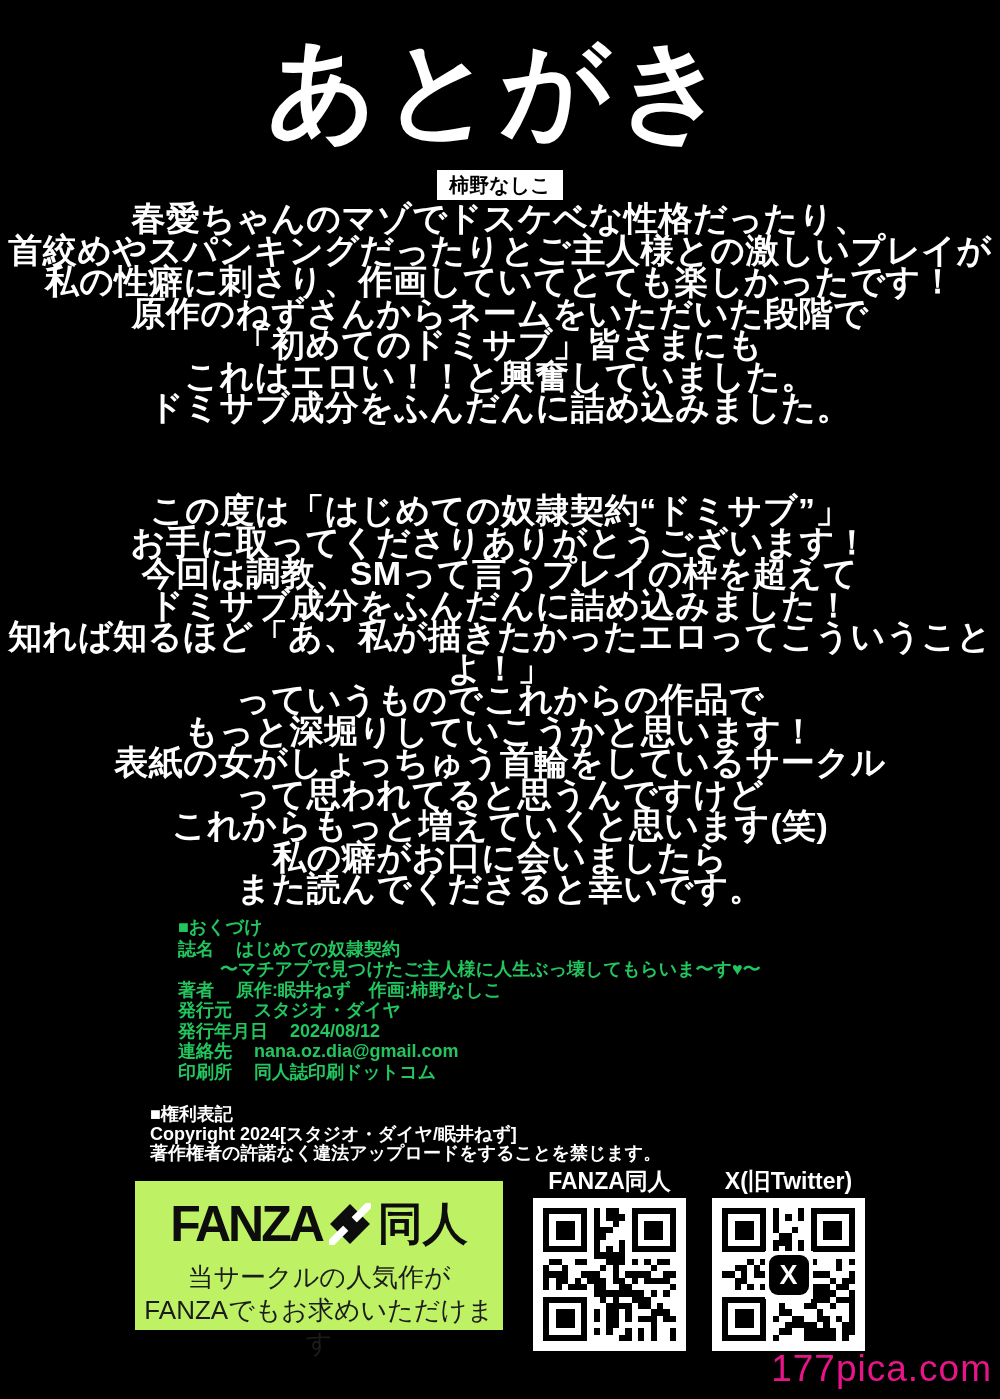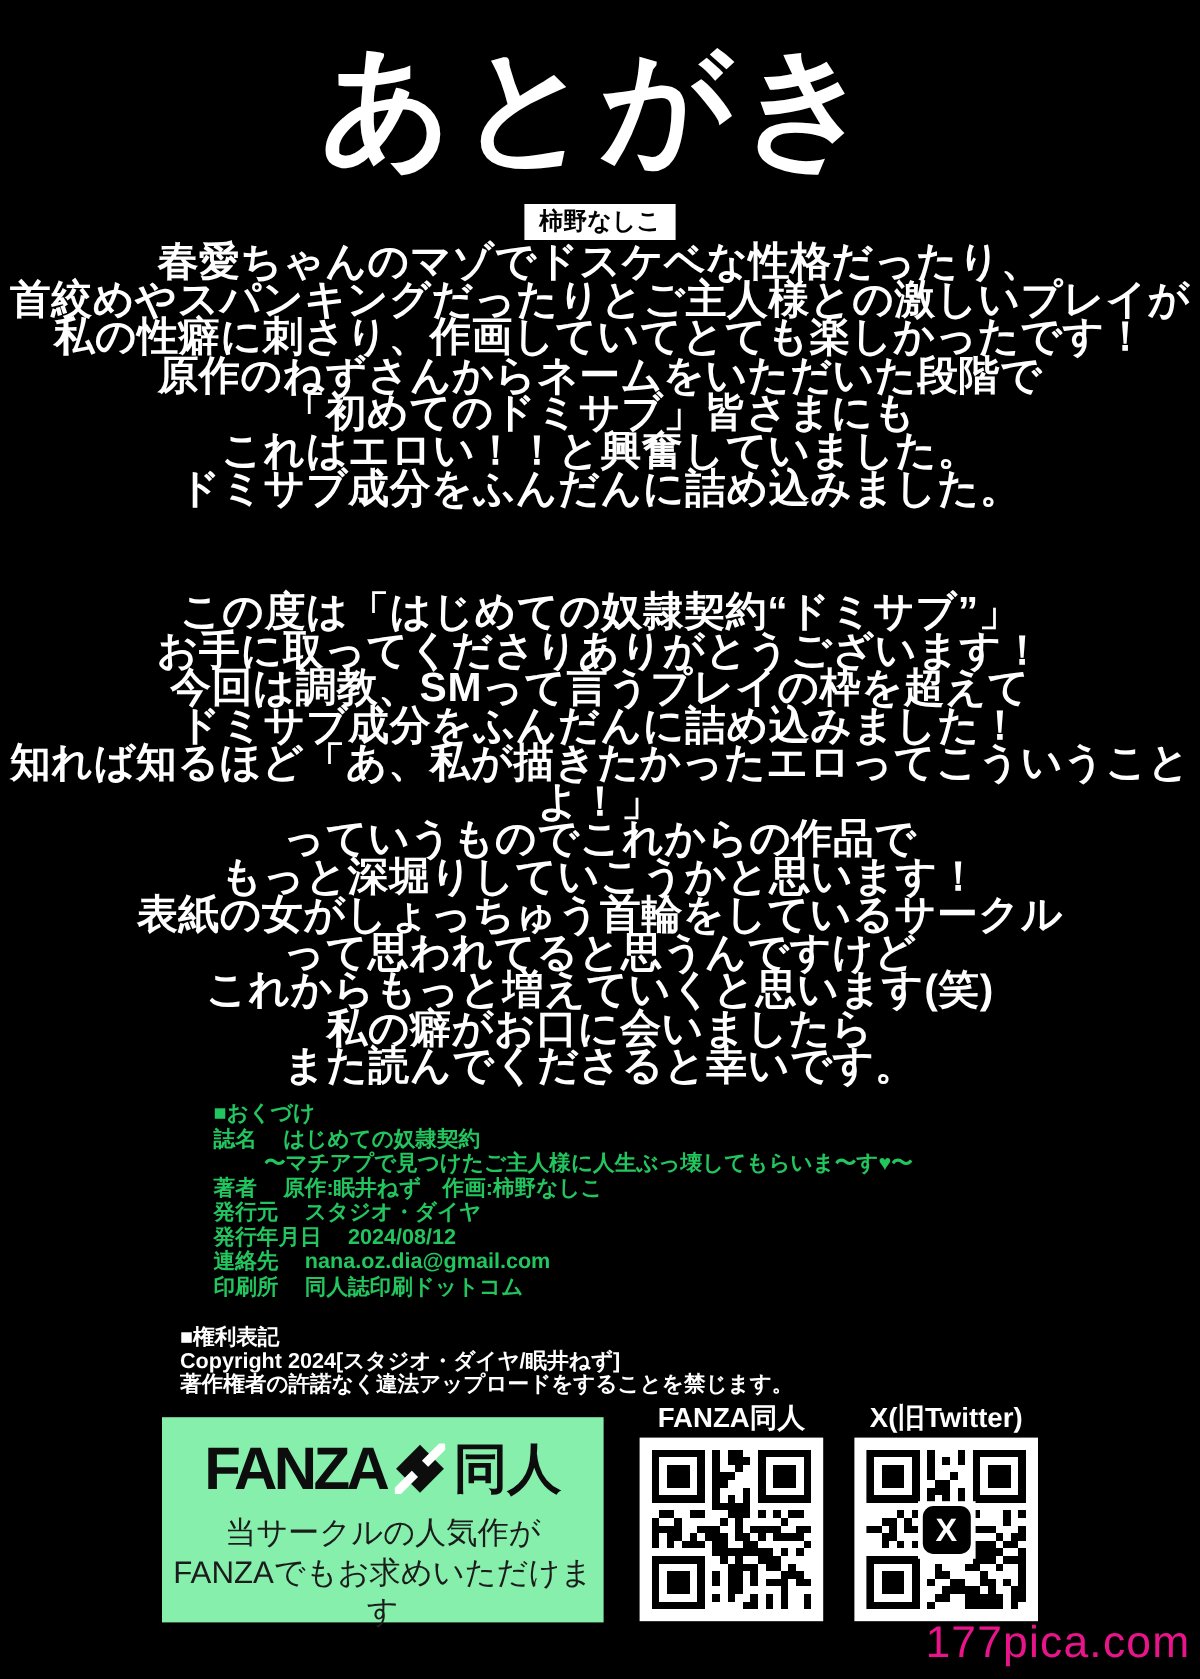--- a/index.html
+++ b/index.html
@@ -47,22 +47,22 @@
   .col-heading{margin-bottom:1px;}
   .col-label{display:inline-block;margin-right:22px;}
   .col-row.cont{padding-left:42px;}
   .rights{
     position:absolute;left:150px;top:1105px;
     font-size:18px;line-height:19.5px;font-weight:700;
     color:#fff;
   }
   .fanza-box{
     position:absolute;left:135px;top:1181px;
-    width:368px;height:171px;
-    background:#86efac;color:#111;
+    width:368px;height:149px;
+    background:#bef264;color:#111;
     display:flex;flex-direction:column;align-items:center;
   }
   .fanza-logo-row{
     margin-top:18px;
     display:flex;align-items:center;gap:7px;
   }
   .fanza-logo-text{
     font-weight:900;font-size:50px;line-height:50px;
     letter-spacing:-3px;color:#0d0d0d;
   }

